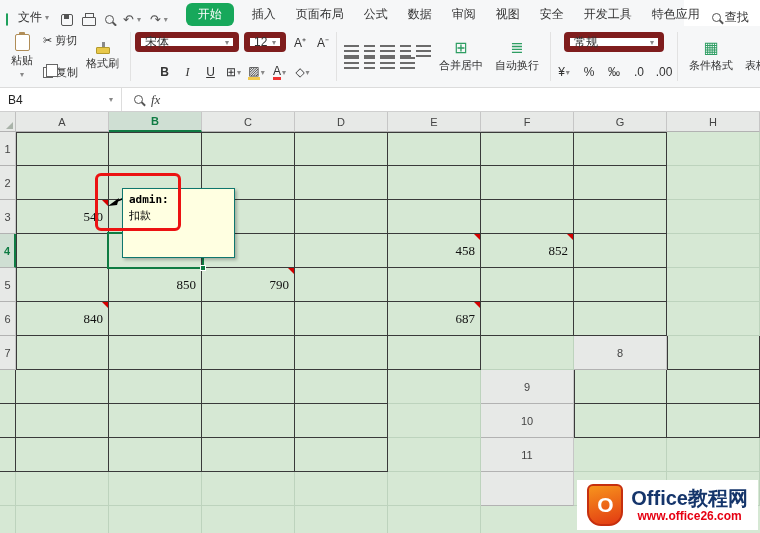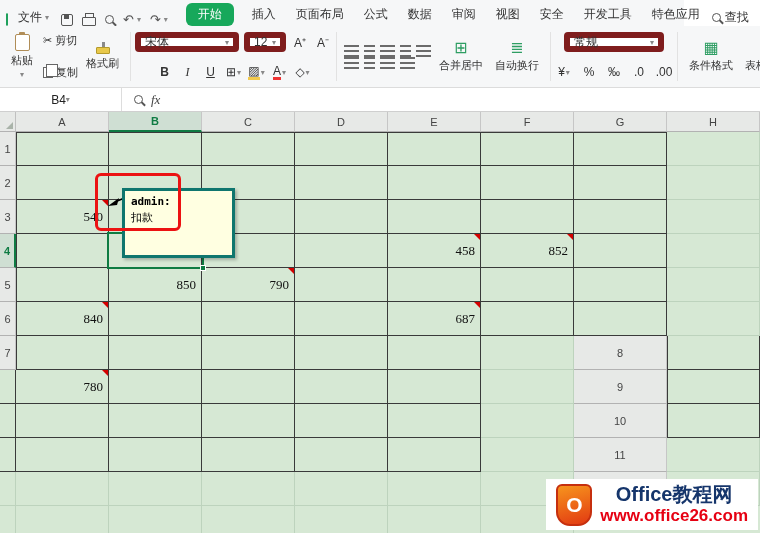--- a/index.html
+++ b/index.html
@@ -47,21 +47,21 @@
   .tbtn{min-width:18px;height:18px;display:flex;align-items:center;justify-content:center;font-size:12px;color:#333;gap:1px;}
   .b-bold{font-weight:bold;} .b-italic{font-style:italic;font-family:"Liberation Serif",serif;} .b-under{text-decoration:underline;}
   .fcA{border-bottom:3px solid #e33;line-height:1;} .fillic{border-bottom:3px solid #f2c94c;line-height:1;}
   .bars{width:15px;height:12px;display:inline-block;background:repeating-linear-gradient(to bottom,#6b6b6b 0 2px,transparent 2px 5px);}
   .bars.narrow{width:11px;}
   .greenic{color:#2e9e63;font-size:16px;line-height:1;}
   .numbtns{display:flex;gap:7px;align-items:center;font-size:11px;color:#444;}
 
   
   .fbar{position:absolute;left:0;top:88px;width:760px;height:24px;background:#fff;border-bottom:1px solid #cfcfcf;display:flex;align-items:center;}
-  .namebox{width:122px;height:100%;border-right:1px solid #ddd;display:flex;align-items:center;justify-content:center;padding:0 8px;font-size:12px;color:#222;}
+  .namebox{width:122px;height:100%;border-right:1px solid #ddd;display:flex;align-items:center;justify-content:space-between;padding:0 8px;font-size:12px;color:#222;}
   .fxwrap{display:flex;align-items:center;gap:8px;padding:0 12px;}
   .fx{font-family:"Liberation Serif",serif;font-style:italic;font-size:13px;color:#444;}
   .finput{flex:1;height:100%;}
 
   
   .gridwrap{position:absolute;left:0;top:112px;width:760px;height:421px;background:#d6e8d4;overflow:hidden;}
   .grid{display:grid;grid-template-columns:16px repeat(8,93px);grid-template-rows:20px repeat(12,34px);}
   .corner{background:#e7e9e7;border-right:1px solid #c0c0c0;border-bottom:1px solid #b2b2b2;position:relative;}
   .corner::after{content:"";position:absolute;right:2px;bottom:2px;border-left:7px solid transparent;border-bottom:7px solid #a9aFA9;border-bottom-color:#a9b3a9;}
   .ch,.rh{background:#e7e9e7;border-right:1px solid #c6c6c6;border-bottom:1px solid #b2b2b2;display:flex;align-items:center;justify-content:center;font-size:11px;color:#444;}
@@ -70,32 +70,32 @@
   .rh.sel{border-right:2px solid #0f7b43;}
   .cell{position:relative;background:#d6e8d4;border-right:1px solid #bdd3bd;border-bottom:1px solid #bdd3bd;display:flex;align-items:center;justify-content:flex-end;padding-right:5px;font-family:"Liberation Serif",serif;font-size:13px;color:#111;}
   .cell.tbl{border-right:1px solid #3a3a3a;border-bottom:1px solid #3a3a3a;}
   .cell.tbl.fc{border-left:1px solid #3a3a3a;}
   .cell.tbl.fr{border-top:1px solid #3a3a3a;}
   .flag{position:absolute;top:0;right:0;width:0;height:0;border-top:6px solid #d40000;border-left:6px solid transparent;}
 
   
   .selring{position:absolute;left:107px;top:120px;width:97px;height:37px;border:2px solid #0e7c42;pointer-events:none;}
   .selring .handle{position:absolute;right:-4px;bottom:-4px;width:6px;height:6px;background:#0e7c42;border:1px solid #fff;}
-  .notebox{position:absolute;left:122px;top:76px;width:113px;height:70px;background:#ffffe1;border:3px solid #0f766e;box-shadow:2px 2px 3px rgba(0,0,0,.25);padding:4px 6px;font-size:11px;color:#000;}
+  .notebox{position:absolute;left:122px;top:76px;width:113px;height:70px;background:#ffffe1;border:1px solid #0f766e;box-shadow:2px 2px 3px rgba(0,0,0,.25);padding:4px 6px;font-size:11px;color:#000;}
   .notebox .author{font-weight:bold;font-family:"DejaVu Sans Mono",monospace;}
   .notebox .ntext{margin-top:2px;}
   .note-arrow{position:absolute;left:100px;top:78px;}
   .redbox{position:absolute;left:95px;top:61px;width:86px;height:58px;border:3px solid #ec1212;border-radius:6px;pointer-events:none;}
 
   
   .watermark{position:absolute;right:2px;bottom:3px;background:#fff;display:flex;align-items:center;gap:8px;padding:4px 10px;}
   .wicon{width:36px;height:42px;background:linear-gradient(165deg,#f7941d,#e23a12);border-radius:6px 6px 14px 14px;display:flex;align-items:center;justify-content:center;color:#fff;font-weight:bold;font-size:21px;border:2px solid #c62f0e;}
   .wtext{display:flex;flex-direction:column;align-items:center;line-height:1.15;}
   .wtitle{font-size:20px;font-weight:bold;color:#15356b;}
-  .wurl{font-size:17px;font-weight:bold;color:#e60012;}
+  .wurl{font-size:12px;font-weight:bold;color:#e60012;}
 </style>
 </head>
 <body>
 
 <div class="menubar">
   <span class="ic-app"></span>
   <span class="menu-file">
     <span>文件</span>
     <span class="dd">▾</span>
   </span>
@@ -333,21 +333,20 @@
       <div class="rh">7</div>
       <div class="cell tbl fc"></div>
       <div class="cell tbl"></div>
       <div class="cell tbl"></div>
       <div class="cell tbl"></div>
       <div class="cell tbl"></div>
       <div class="cell"></div>
       <div class="rh">8</div>
       <div class="cell tbl fc"></div>
       <div class="cell tbl"></div>
-      <div class="cell tbl">780<span class="flag"></span></div>
       <div class="cell tbl"></div>
       <div class="cell tbl"></div>
       <div class="cell tbl"></div>
       <div class="cell tbl"></div>
       <div class="cell"></div>
       <div class="rh">9</div>
       <div class="cell tbl fc"></div>
       <div class="cell tbl"></div>
       <div class="cell tbl"></div>
       <div class="cell tbl"></div>

